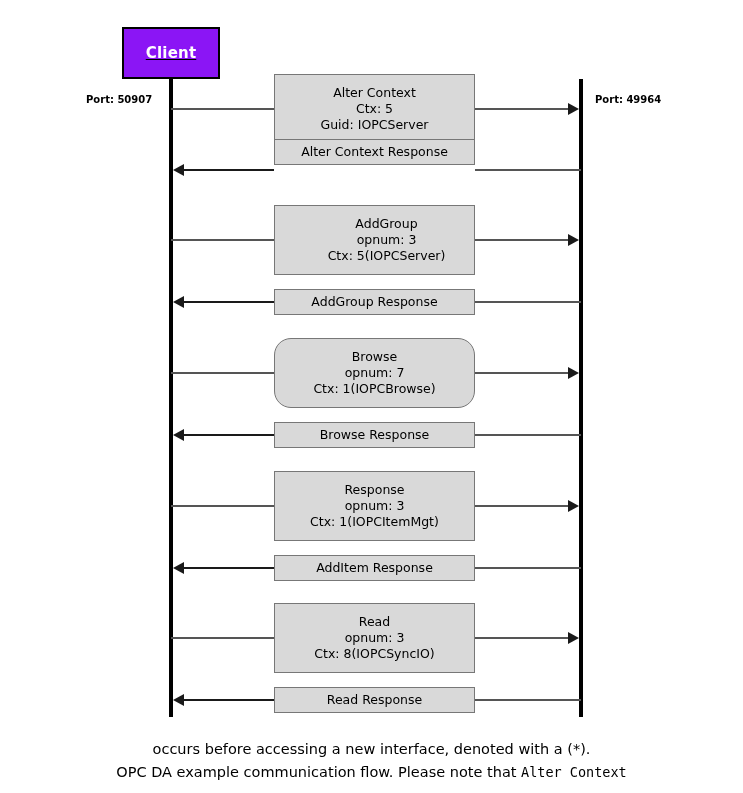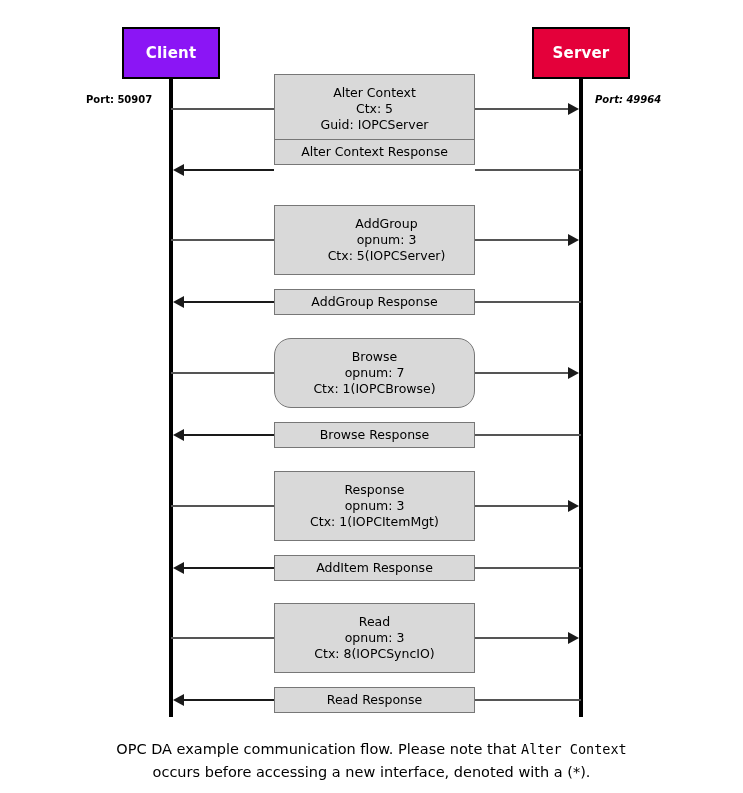--- a/index.html
+++ b/index.html
@@ -26,20 +26,21 @@
   
   .actor-box {
     position: absolute;
     width: 98px;
     height: 52px;
     border: 2px solid #000000;
     box-sizing: border-box;
     display: flex;
     align-items: center;
     justify-content: center;
+    text-decoration: underline;
   }
   .actor-label {
     color: #ffffff;
     font-size: 15px;
     font-weight: bold;
     letter-spacing: 0.2px;
     font-family: "DejaVu Sans", "Liberation Sans", sans-serif;
   }
   #actor-client { left: 122px; top: 27px; }
   #actor-server { left: 532px; top: 27px; }
@@ -57,21 +58,21 @@
 
   
   .port-label {
     position: absolute;
     font-size: 10px;
     font-weight: bold;
     color: #000000;
     white-space: nowrap;
   }
   #port-client { left: 86px; top: 94px; }
-  #port-server { left: 595px; top: 94px; font-style: italic; }
+  #port-server { left: 595px; top: 94px; }
 
   
   .msg-row {
     position: absolute;
     left: 0;
     width: 743px;
   }
 
   
   .wire {
@@ -140,23 +141,20 @@
 <body>
 
 <div id="diagram">
 
   <div class="actor-box" id="actor-client" style="background: rgb(139, 21, 245);">
     <span class="actor-label">Client</span>
   </div>
   <div class="lifeline" id="lifeline-client"></div>
   <div class="port-label" id="port-client">Port: 50907</div>
 
-  <div class="actor-box" id="actor-server" style="background: rgb(228, 0, 58);">
-    <span class="actor-label">Server</span>
-  </div>
   <div class="lifeline" id="lifeline-server"></div>
   <div class="port-label" id="port-server">Port: 49964</div>
 
   <div id="messages-layer">
       <div class="msg-row" style="top: 0px;">
         <div class="wire" style="left: 171px; top: 108px; width: 103px;"></div>
         <div class="wire" style="left: 475px; top: 108px; width: 95px;"></div>
         <div class="arrowhead arrow-right" style="left: 568px; top: 103px;"></div>
         <div class="msg-box tall" style="top: 74px;">
           <div class="msg-line title">Alter Context</div>
@@ -240,17 +238,17 @@
         <div class="wire wire-dark" style="left: 182px; top: 699px; width: 92px;"></div>
         <div class="arrowhead arrow-left" style="left: 173px; top: 694px;"></div>
         <div class="wire" style="left: 475px; top: 699px; width: 106px;"></div>
         <div class="msg-box short" style="top: 687px;">
           <div class="msg-line title">Read Response</div>
         </div>
       </div>
     </div>
 
   <div id="caption">
+    <div>occurs before accessing a new interface, denoted with a (*).</div>
     <div><span>OPC DA example communication flow. Please note that </span><span class="mono">Alter Context</span></div>
-    <div>occurs before accessing a new interface, denoted with a (*).</div>
   </div>
 
 </div>
 
 </body></html>

